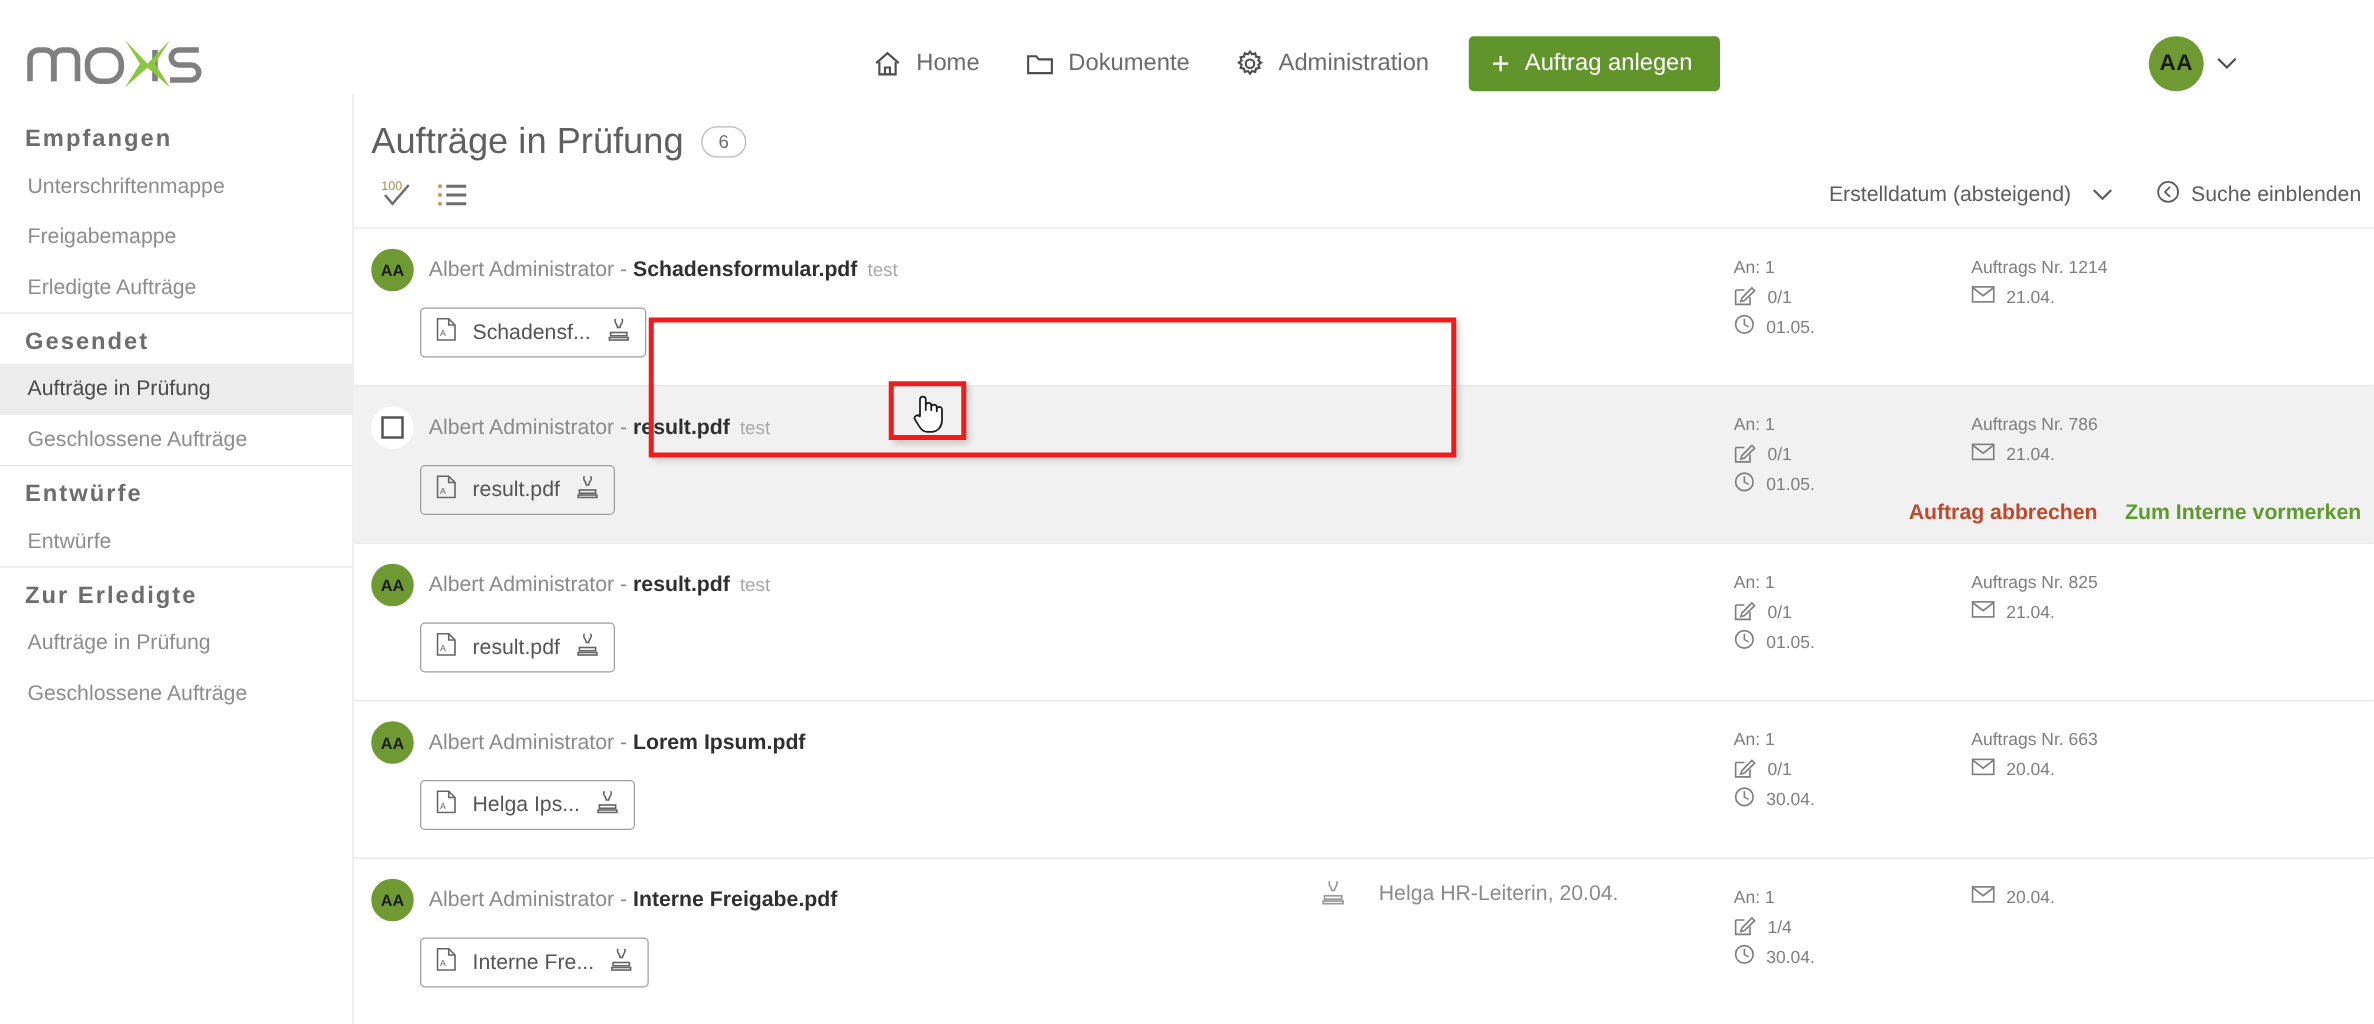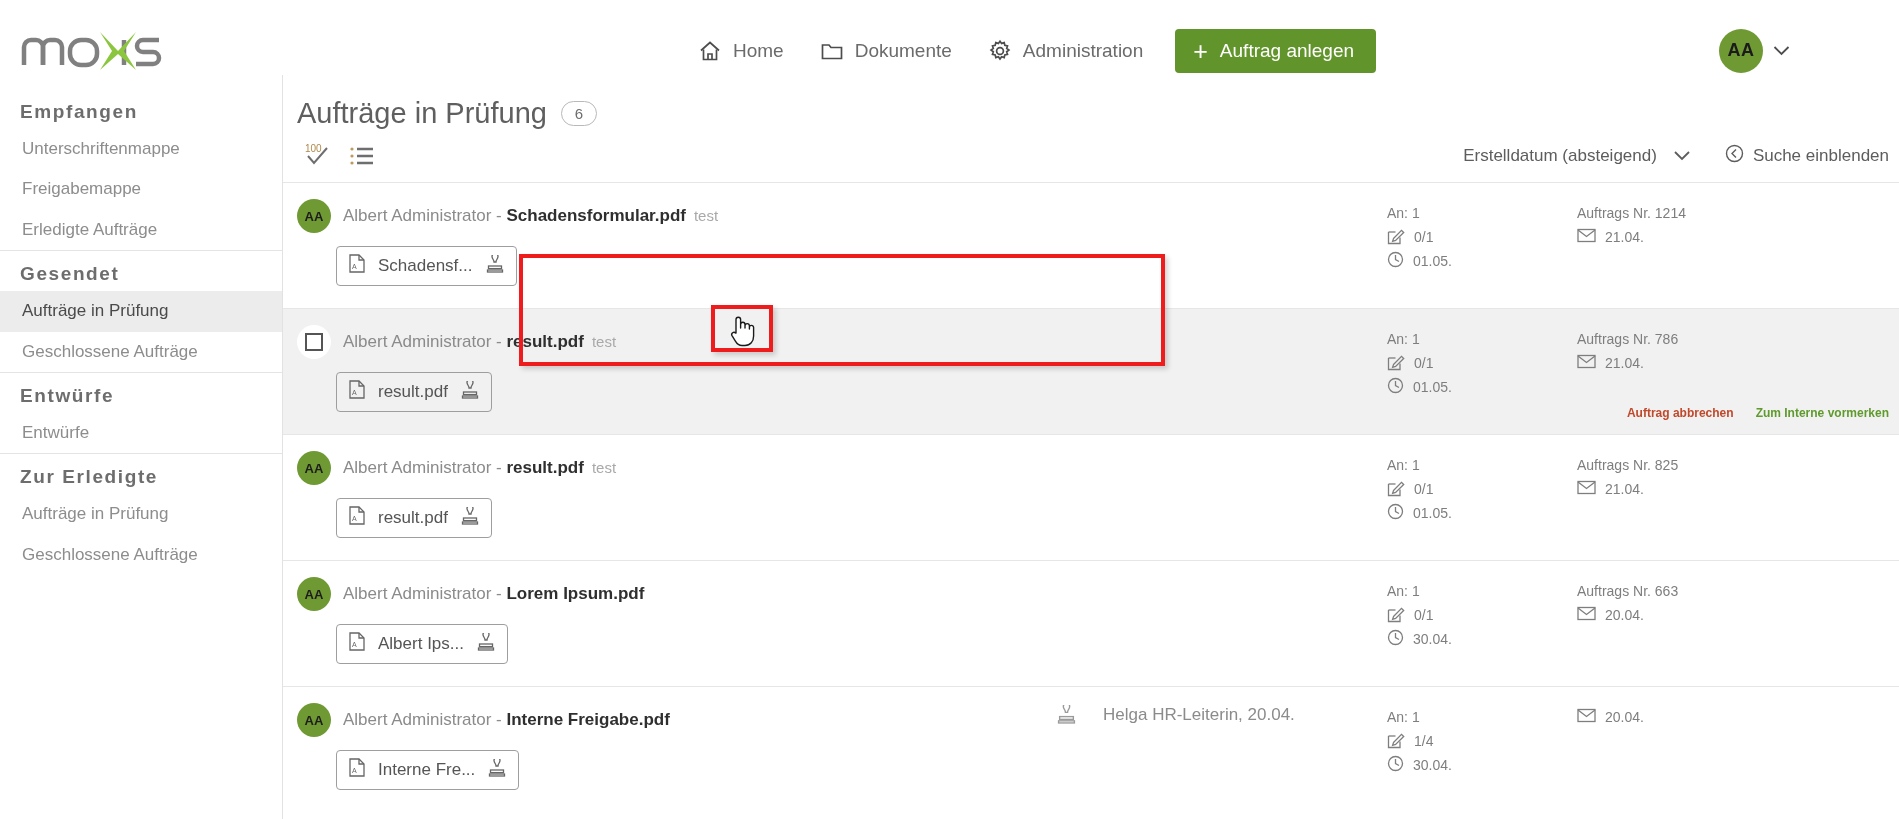--- a/index.html
+++ b/index.html
@@ -138,21 +138,21 @@
     font-size: 17px; color: #8b8b8b;
   }
   .row-meta1 { width: 190px; flex: none; padding-top: 2px; }
   .row-meta2 { width: 280px; flex: none; padding-top: 2px; }
   .meta-line {
     display: flex; align-items: center; gap: 9px;
     font-size: 14px; color: #7e7e7e; height: 24px;
   }
   .actions {
     position: absolute; right: 10px; bottom: 14px;
-    display: flex; gap: 22px; font-size: 12px;
+    display: flex; gap: 22px; font-size: 17px;
   }
   .act-cancel { color: #c0492b; font-weight: bold; cursor: pointer; }
   .act-download { color: #5f9a2d; font-weight: bold; cursor: pointer; }
 
   
   .annot-box {
     position: absolute; left: 519px; top: 254px; width: 646px; height: 112px;
     border: 4px solid #ee1c1c; pointer-events: none;
     box-shadow: 3px 3px 5px rgba(0,0,0,.17);
   }
@@ -521,21 +521,21 @@
           </div>
         </div>
         <button class="chip">
           <span class="pdficon">
             <svg width="16" height="19" viewBox="0 0 16 19" fill="none" stroke="#666" stroke-width="1.3">
               <path d="M1 1 h9 l5 5 v12 h-14 Z"></path>
                 <path d="M10 1 v5 h5"></path>
               <text x="3" y="15" font-family="Liberation Sans, sans-serif" font-size="7" fill="#666" stroke="none">A</text>
             </svg>
           </span>
-          <span>Albert Ips...</span>
+          <span>Helga Ips...</span>
           <span class="dlicon">
             <svg width="18" height="18" viewBox="0 0 18 18" fill="none" stroke="#666" stroke-width="1.3">
               <path d="M6 1.5 a2.5 2.5 0 0 1 6 0 c0 2.5 -2 3 -2 5.5 h-2 c0 -2.5 -2 -3 -2 -5.5 Z"></path>
               <rect x="2.5" y="11" width="13" height="2.6"></rect>
               <rect x="1.5" y="15" width="15" height="2"></rect>
             </svg>
           </span>
         </button>
       </div>
       <div class="row-sign"></div>

